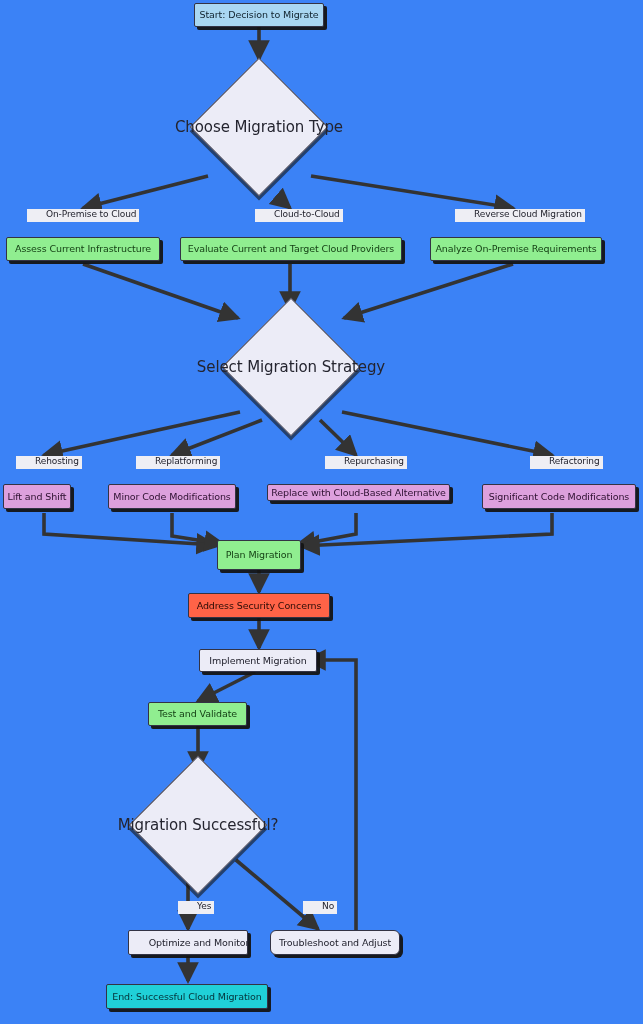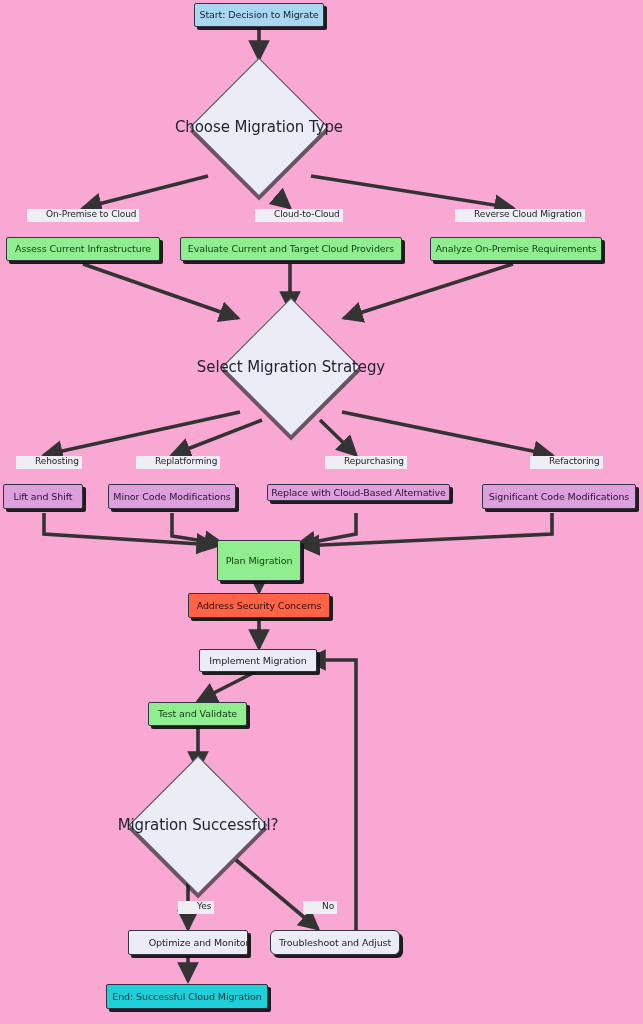--- a/index.html
+++ b/index.html
@@ -6,21 +6,21 @@
   html, body {
     margin: 0; padding: 0;
     background: #000000;
     width: 643px; height: 1024px;
     overflow: hidden;
     font-family: "DejaVu Sans", sans-serif;
   }
   #canvas {
     position: relative;
     width: 643px; height: 1024px;
-    background: #f9a8d4;
+    background: #3b82f6;
   }
   #edges {
     position: absolute; left: 0; top: 0;
     width: 643px; height: 1024px;
     pointer-events: none;
   }
   .node {
     position: absolute;
     display: flex;
     align-items: center;
@@ -171,37 +171,37 @@
 
   <div class="node rect n-green" style="left:430px; top:237px; width:172px; height:24px;">
     <span>Analyze On-Premise Requirements</span>
   </div>
 
   <div class="diamond" style="left:222px; top:298px; width:138px; height:138px;">
     <div class="dshape" style="width:98px; height:98px; left:20px; top:20px;"></div>
     <div class="dlabel">Select Migration Strategy</div>
   </div>
 
-  <div class="node rect n-plum" style="left:3px; top:484px; width:80px; height:25px;">
+  <div class="node rect n-plum" style="left:3px; top:484px; width:68px; height:25px;">
     <span>Lift and Shift</span>
   </div>
 
   <div class="node rect n-plum" style="left:108px; top:484px; width:128px; height:25px;">
     <span>Minor Code Modifications</span>
   </div>
 
   <div class="node rect n-plum" style="left:267px; top:484px; width:183px; height:17px;">
     <span>Replace with Cloud-Based Alternative</span>
   </div>
 
   <div class="node rect n-plum" style="left:482px; top:484px; width:154px; height:25px;">
     <span>Significant Code Modifications</span>
   </div>
 
-  <div class="node rect n-green" style="left:217px; top:540px; width:84px; height:41px;">
+  <div class="node rect n-green" style="left:217px; top:540px; width:84px; height:30px;">
     <span>Plan Migration</span>
   </div>
 
   <div class="node rect n-red" style="left:188px; top:593px; width:142px; height:25px;">
     <span>Address Security Concerns</span>
   </div>
 
   <div class="node rect n-plain" style="left:199px; top:649px; width:118px; height:23px;">
     <span>Implement Migration</span>
   </div>

